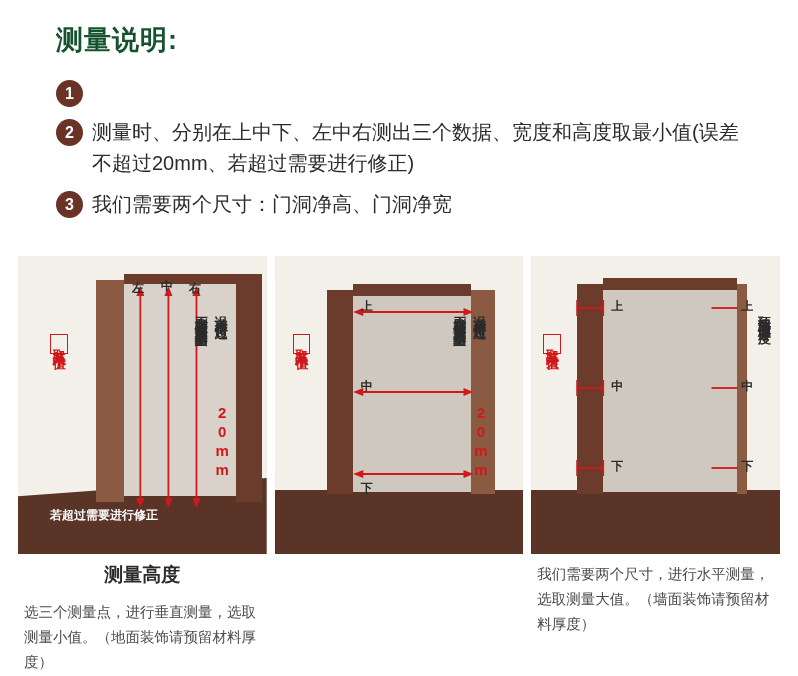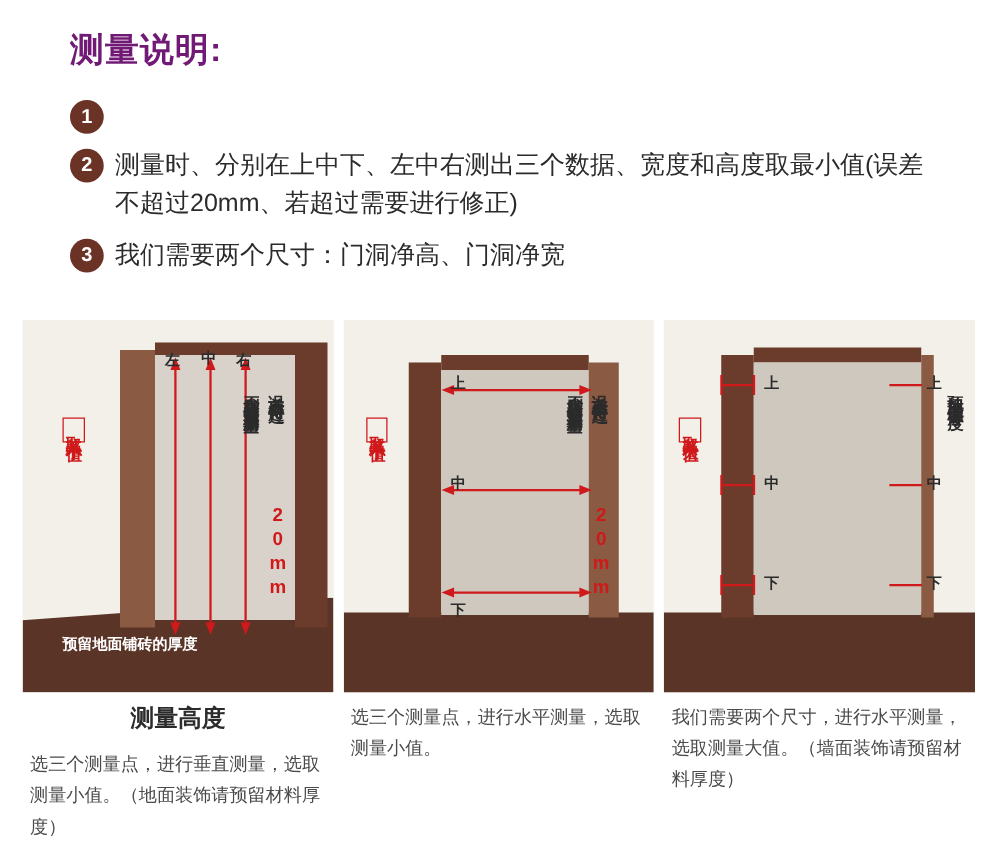--- a/index.html
+++ b/index.html
@@ -15,21 +15,21 @@
     overflow: hidden;
     background: #ffffff;
   }
 
   
   .title {
     position: absolute;
     left: 56px; top: 22px;
     font-size: 27px;
     font-weight: bold;
-    color: #701a75;
+    color: #14532d;
     letter-spacing: 1px;
   }
   .steps {
     position: absolute;
     left: 56px; top: 78px;
     width: 700px;
   }
   .step {
     display: flex;
     align-items: flex-start;
@@ -216,21 +216,21 @@
       <div class="tick" style="left:114px; top:24px;">左</div>
       <div class="tick" style="left:143px; top:22px;">中</div>
       <div class="tick" style="left:171px; top:24px;">右</div>
 
       <div class="vlabel red" style="left:32px; top:78px;">取其中小值</div>
 
       <div class="vlabel dark" style="left:196px; top:50px;">误差不得超过</div>
       <div class="vlabel dark" style="left:176px; top:50px;">否则需修整后重新测量</div>
       <div class="vlabel" style="left:196px; top:148px; color:#d0191b; font-size:15px;">20mm</div>
 
-      <div class="floor-note" style="left:32px; bottom:30px;">预留地面铺砖的厚度</div>
+      <div class="floor-note" style="left:32px; bottom:30px;">若超过需要进行修正</div>
     </div>
 
     <div class="panel">
       <div class="floor"></div>
       <div class="wall-dark" style="left:52px; top:34px; width:26px; height:204px;"></div>
       <div class="wall-dark" style="left:78px; top:28px; width:118px; height:12px;"></div>
       <div class="opening2" style="left:78px; top:40px; width:118px; height:196px;"></div>
       <div class="wall-mid" style="left:196px; top:34px; width:24px; height:204px;"></div>
 
       <svg class="arrows" viewBox="0 0 248 298" preserveAspectRatio="none">
@@ -297,20 +297,19 @@
       <div class="vlabel dark" style="left:226px; top:50px;">预留墙面铺砖厚度</div>
     </div>
   </div>
 
   <div class="captions">
     <div class="cap-col">
       <div class="cap-title">测量高度</div>
       <div class="cap-body">选三个测量点，进行垂直测量，选取测量小值。（地面装饰请预留材料厚度）</div>
     </div>
     <div class="cap-col">
-      <div class="cap-body">选三个测量点，进行水平测量，选取测量小值。</div>
     </div>
     <div class="cap-col">
       <div class="cap-body">我们需要两个尺寸，进行水平测量，选取测量大值。（墙面装饰请预留材料厚度）</div>
     </div>
   </div>
 
 </div>
 
 </body></html>

